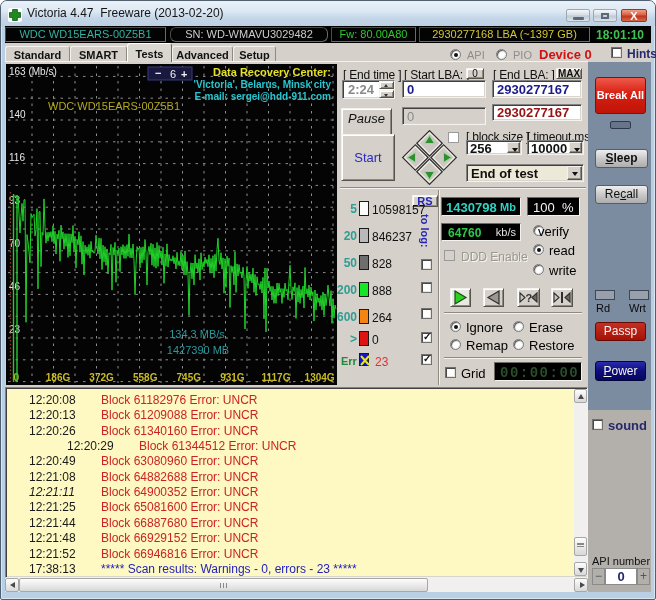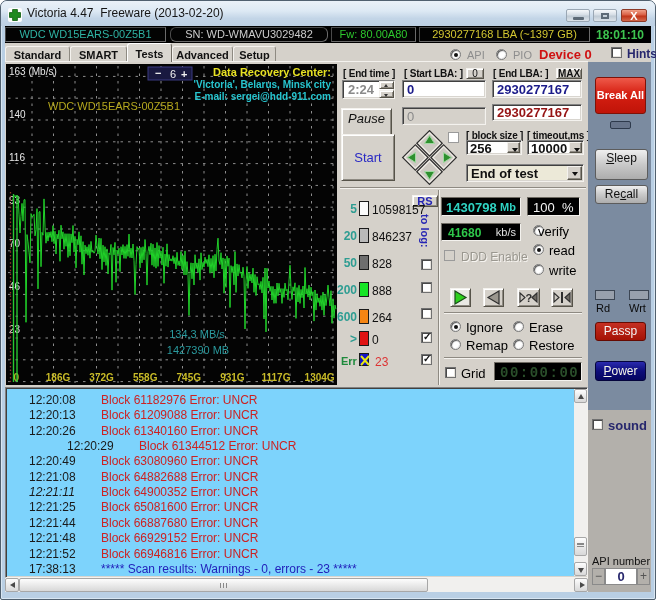--- a/index.html
+++ b/index.html
@@ -25,21 +25,21 @@
 #tabbar { position:absolute; left:5px; top:43px; width:646px; height:19px; background:#d5d1ca; }
 .tab { position:absolute; top:46px; height:16px; font-size:11px; font-weight:bold; color:#111;
   text-align:center; background:#d5d1ca; border-top:1px solid #f4f2ee; border-left:1px solid #f4f2ee; border-right:1px solid #8e8a82;
   border-radius:3px 3px 0 0; padding-top:2px; }
 .tab.active { top:43px; height:19px; background:#dad7d1; padding-top:4px; z-index:3;
   border-top:1px solid #fff; border-left:1px solid #fff; border-right:1px solid #6e6a62; }
 #tabedge { position:absolute; left:5px; top:61px; width:583px; height:1px; background:#f4f2ee; }
 
 #graph { position:absolute; left:6px; top:64px; width:331px; height:321px; background:#040404; }
 
-.lbl { position:absolute; font-size:10px; font-weight:bold; color:#101010; white-space:nowrap; letter-spacing:-0.2px; }
+.lbl { position:absolute; font-size:12px; font-weight:normal; color:#101010; white-space:nowrap; letter-spacing:-0.2px; }
 .tbox { position:absolute; background:#fff; border:1px solid; border-color:#828282 #f4f2ee #f4f2ee #828282;
   box-shadow:inset 1px 1px 0 #404040, inset -1px -1px 0 #d8d5cf; }
 .btn { position:absolute; background:#d5d1ca; border:1px solid; border-color:#f4f2ee #565349 #565349 #f4f2ee;
   box-shadow:inset 1px 1px 0 #fff, inset -1px -1px 0 #8e8a82; font-size:13px; color:#101010; text-align:center; }
 .combo { position:absolute; background:#fff; border:1px solid; border-color:#828282 #f4f2ee #f4f2ee #828282;
   box-shadow:inset 1px 1px 0 #404040, inset -1px -1px 0 #d8d5cf; font-size:13px; font-weight:bold; color:#101010; }
 .dropbtn { position:absolute; right:1px; top:1px; bottom:1px; width:15px; background:#d5d1ca;
   border:1px solid; border-color:#f4f2ee #565349 #565349 #f4f2ee; box-shadow:inset -1px -1px 0 #8e8a82; }
 .dropbtn:after { content:""; position:absolute; left:4px; top:5px; border:3.5px solid transparent; border-top:4px solid #101010; }
 .radio { position:absolute; width:11px; height:11px; border-radius:50%; background:#fff;
@@ -50,21 +50,21 @@
 .check.on:after { content:"✓"; position:absolute; left:1px; top:-2px; font-size:10px; font-weight:bold; color:#111; }
 .lcd { position:absolute; background:#000; border:1px solid; border-color:#6e6a62 #f4f2ee #f4f2ee #6e6a62; }
 .sq { position:absolute; width:10px; height:15px; border:1px solid #1a1a1a; }
 .num { position:absolute; font-size:12px; color:#101010; white-space:nowrap; }
 .tealnum { position:absolute; font-size:12px; font-weight:bold; color:#2e9d92; text-align:right; }
 
 #steel { position:absolute; left:588px; top:62px; width:63px; height:348px; background:#7b8ba0; }
 #soundpanel { position:absolute; left:588px; top:410px; width:63px; height:182px; background:#b3b0ab; }
 .steelbtn { position:absolute; border-radius:3px; font-weight:bold; text-align:center; }
 
-#log { position:absolute; left:5px; top:387px; width:583px; height:191px; background:#7dd3fc;
+#log { position:absolute; left:5px; top:387px; width:583px; height:191px; background:#fef9c3;
   border:1px solid; border-color:#828282 #f4f2ee #f4f2ee #828282;
   box-shadow:inset 1px 1px 0 #404040, inset -1px -1px 0 #d8d5cf; overflow:hidden; }
 .logline { position:absolute; left:0; width:560px; height:15.4px; font-size:12px; white-space:pre; }
 .sb { position:absolute; background:#f1f0ee; }
 .sbbtn { position:absolute; background:linear-gradient(#fdfdfd,#d8d8d8); border:1px solid #a7a7a7; border-radius:2px; }
 .arrow { position:absolute; width:0; height:0; }
 </style>
 </head>
 <body>
 <div id="win"></div>
@@ -258,21 +258,21 @@
 <div class="abs" style="left:438px;top:190px;width:2px;height:195px;border-left:1px solid #8e8a82;border-right:1px solid #f4f2ee;"></div>
 
 <div class="lcd" style="left:441px;top:197px;width:80px;height:19px;">
     <span style="position:absolute;left:4px;top:2px;font-size:13px;font-weight:bold;color:#2fd2c2;">1430798</span>
     <span style="position:absolute;right:4px;top:3px;font-size:11px;font-weight:bold;color:#2fd2c2;">Mb</span>
   </div>
 <div class="lcd" style="left:527px;top:197px;width:53px;height:19px;">
     <span style="position:absolute;left:5px;top:2px;font-size:13px;color:#f2f2f2;">100&nbsp; %</span>
   </div>
 <div class="lcd" style="left:441px;top:223px;width:80px;height:18px;">
-    <span style="position:absolute;left:6px;top:2px;font-size:12px;font-weight:bold;color:#2ec84a;">41680</span>
+    <span style="position:absolute;left:6px;top:2px;font-size:12px;font-weight:bold;color:#2ec84a;">64760</span>
     <span style="position:absolute;right:4px;top:2px;font-size:11px;color:#e0e0e0;">kb/s</span>
   </div>
 <div class="check" style="left:444px;top:250px;background:#d5d1ca;box-shadow:none;border-color:#9a9a9a;"></div>
 <div class="abs" style="left:461px;top:250px;font-size:12px;color:#9a978f;text-shadow:1px 1px 0 #f6f4f0;">DDD Enable</div>
 <div class="radio" style="left:533px;top:225px;"></div>
 <div class="abs" style="left:538px;top:224px;font-size:13px;">verify</div>
 <div class="radio sel" style="left:533px;top:244px;"></div>
 <div class="abs" style="left:549px;top:243px;font-size:13px;">read</div>
 <div class="radio" style="left:533px;top:264px;"></div>
 <div class="abs" style="left:549px;top:263px;font-size:13px;">write</div>
@@ -309,21 +309,21 @@
 <div class="check" style="left:445px;top:367px;"></div>
 <div class="abs" style="left:461px;top:366px;font-size:13px;">Grid</div>
 <div class="lcd" style="left:494px;top:362px;width:88px;height:19px;">
     <span style="position:absolute;left:5px;top:2px;font-size:14px;font-weight:bold;color:#274227;letter-spacing:1.5px;font-family:'Liberation Mono',monospace;color:#2a4f2a;">00:00:00</span>
   </div>
 
 <div id="steel"></div>
 <div id="soundpanel"></div>
 <div class="steelbtn" style="left:595px;top:77px;width:51px;height:37px;background:linear-gradient(#ee5a4a,#d61f12 45%,#c01408);border:1px solid #7e1208;color:#fff;font-size:11px;line-height:35px;">Break All</div>
 <div class="abs" style="left:610px;top:121px;width:21px;height:8px;background:#67748a;border:1px solid #2e3a4c;border-radius:2px;"></div>
-<div class="steelbtn" style="left:595px;top:149px;width:53px;height:31px;background:linear-gradient(#efefef,#c9c9c9 50%,#adadad);border:1px solid #5c5c5c;color:#111;font-size:12px;font-weight:normal;line-height:17px;"><u>S</u>leep</div>
+<div class="steelbtn" style="left:595px;top:149px;width:53px;height:19px;background:linear-gradient(#efefef,#c9c9c9 50%,#adadad);border:1px solid #5c5c5c;color:#111;font-size:12px;font-weight:bold;line-height:17px;"><u>S</u>leep</div>
 <div class="steelbtn" style="left:595px;top:185px;width:53px;height:19px;background:linear-gradient(#efefef,#c9c9c9 50%,#adadad);border:1px solid #5c5c5c;color:#111;font-size:12px;font-weight:normal;line-height:17px;">Re<u>c</u>all</div>
 <div class="abs" style="left:595px;top:290px;width:20px;height:10px;background:#98a0ac;border:1px solid #3c4654;"></div>
 <div class="abs" style="left:629px;top:290px;width:20px;height:10px;background:#98a0ac;border:1px solid #3c4654;"></div>
 <div class="abs" style="left:596px;top:302px;font-size:11px;color:#0a0a0a;">Rd</div>
 <div class="abs" style="left:629px;top:302px;font-size:11px;color:#0a0a0a;">Wrt</div>
 <div class="steelbtn" style="left:595px;top:322px;width:51px;height:19px;background:linear-gradient(#c42f22,#a51205);border:1px solid #660a02;color:#f4f4f4;font-size:12px;font-weight:normal;line-height:17px;">Passp</div>
 <div class="steelbtn" style="left:595px;top:361px;width:51px;height:20px;background:linear-gradient(#2a2aae,#0d0d7a 50%,#060660);border:1px solid #04043c;color:#f6f6e8;font-size:12px;font-weight:normal;line-height:18px;"><u>P</u>ower</div>
 <div class="check" style="left:592px;top:419px;"></div>
 <div class="abs" style="left:608px;top:418px;font-size:13px;font-weight:bold;color:#27276d;">sound</div>
 <div class="abs" style="left:592px;top:555px;font-size:11px;color:#111;">API number</div>

